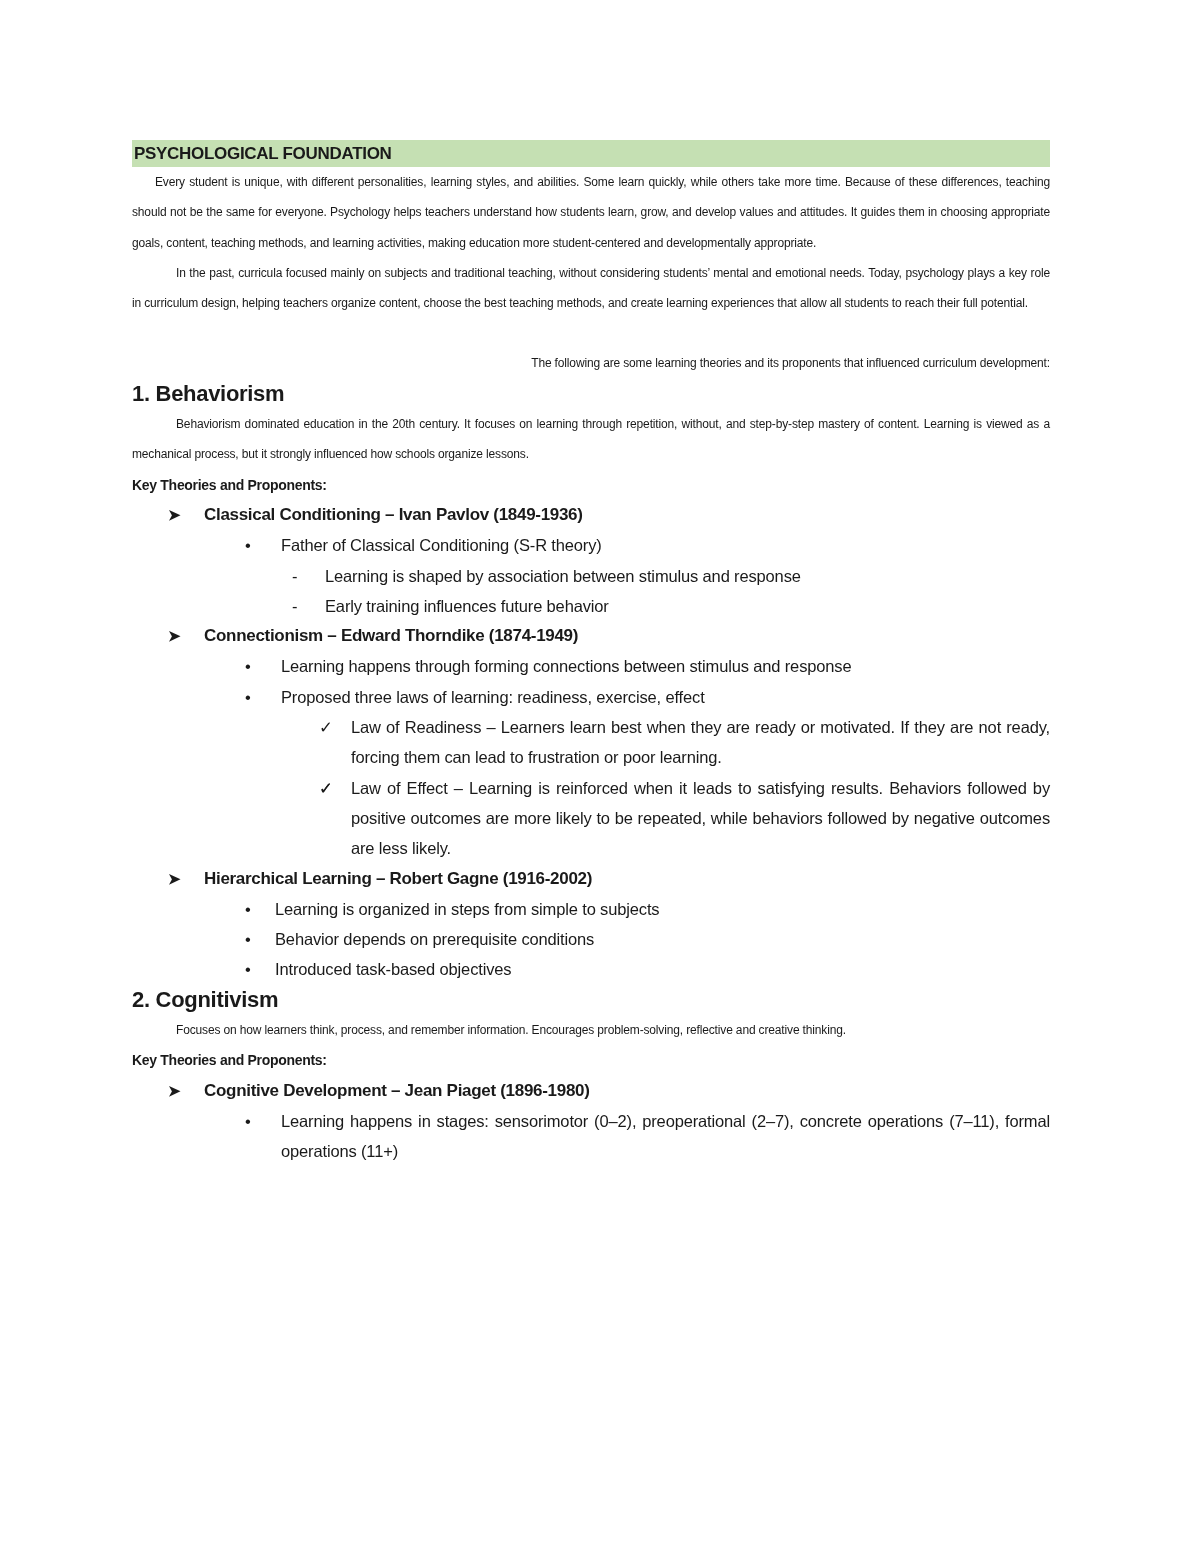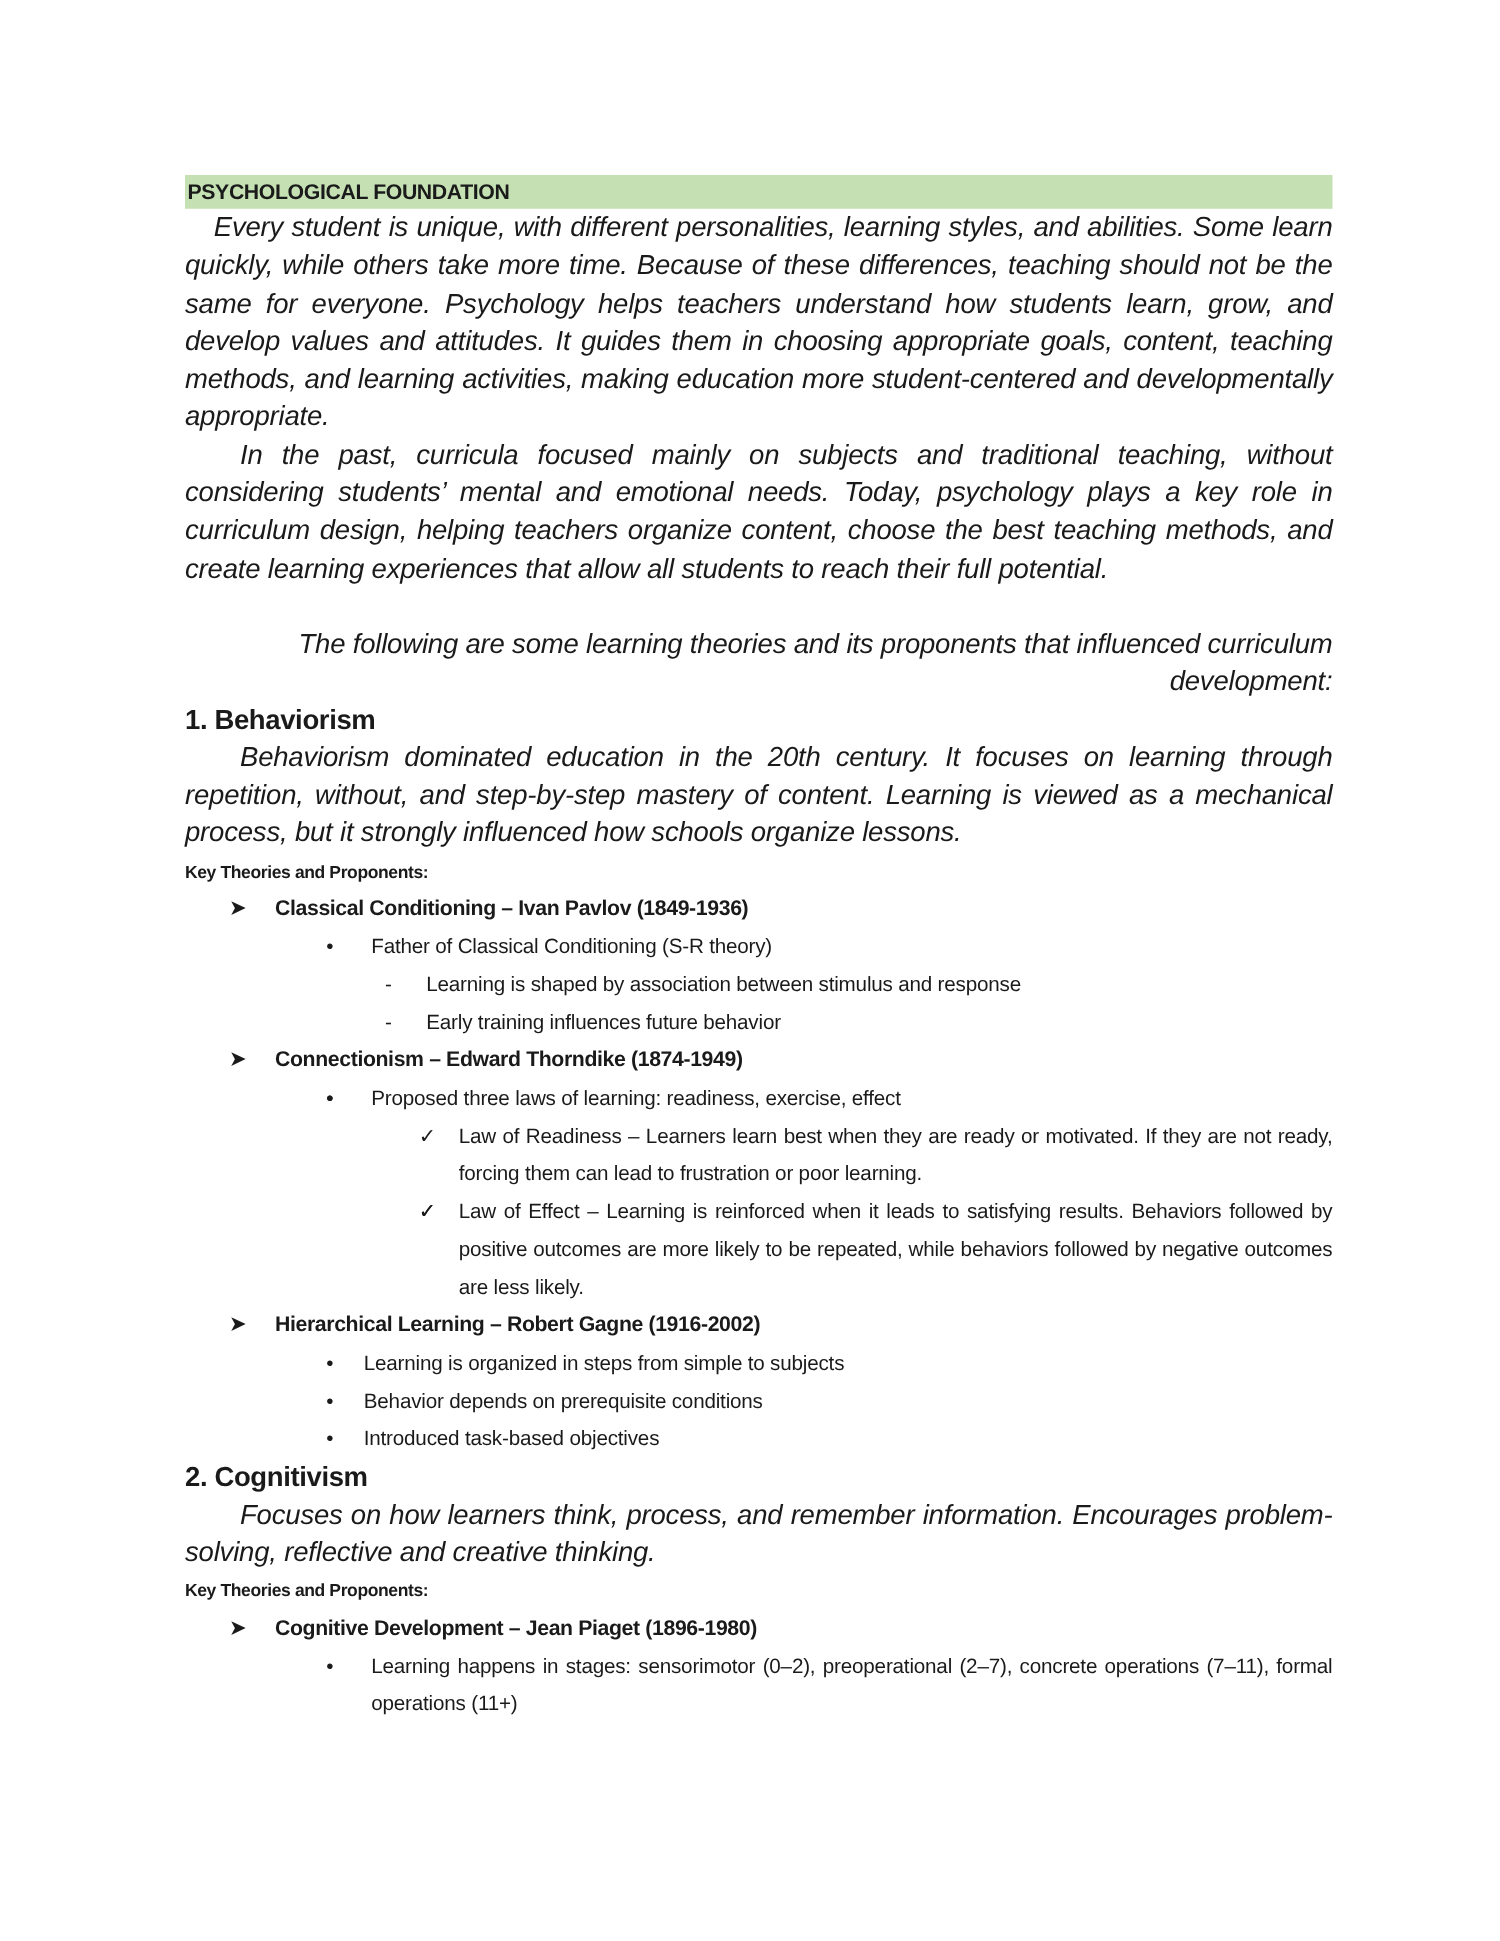--- a/index.html
+++ b/index.html
@@ -1,21 +1,21 @@
 <!DOCTYPE html>
 <html><head>
 <meta charset="utf-8">
 <style>
   html, body { margin: 0; padding: 0; background: #ffffff; }
   body { width: 1200px; height: 1553px; position: relative; overflow: hidden;
          font-family: "Liberation Sans", sans-serif; color: #1a1a1a; }
-  .page { position: absolute; left: 148px; top: 140px; width: 918px; }
+  .page { position: absolute; left: 132px; top: 140px; width: 918px; }
   .heading-band { background: #c5e0b3; height: 27px; line-height: 27px;
                   font-weight: bold; font-size: 17px; padding-left: 2px; letter-spacing: -0.3px; }
-  p { margin: 0; font-size: 22px; line-height: 30.3px; text-align: justify; letter-spacing: -0.15px; font-style: italic; }
+  p { margin: 0; font-size: 12px; line-height: 30.3px; text-align: justify; letter-spacing: -0.15px; }
   .indent1 { text-indent: 23px; }
   .indent2 { text-indent: 44px; }
   .noj { text-align: right; }
   .gap { height: 30px; }
   .sec-title { font-weight: bold; font-size: 22px; line-height: 30.3px; letter-spacing: -0.3px; }
   .kt { font-weight: bold; font-size: 14px; line-height: 30.3px; letter-spacing: -0.3px; }
   .l1 { position: relative; padding-left: 72px; font-weight: bold; font-size: 17px;
         line-height: 30.3px; letter-spacing: -0.3px; }
   .l1 .mk { position: absolute; left: 36px; top: 0; font-size: 15px; }
   .l2 { position: relative; padding-left: 149px; font-size: 16.5px; line-height: 30.3px; text-align: justify; letter-spacing: -0.15px; }
@@ -57,20 +57,21 @@
     <span class="mk">-</span>
     <span>Early training influences future behavior</span>
   </div>
 
   <div class="l1">
     <span class="mk">➤</span>
     <span>Connectionism – Edward Thorndike (1874-1949)</span>
   </div>
   <div class="l2">
     <span class="mk">•</span>
+    <span>Learning happens through forming connections between stimulus and response</span>
   </div>
   <div class="l2">
     <span class="mk">•</span>
     <span>Proposed three laws of learning: readiness, exercise, effect</span>
   </div>
   <div class="l4">
     <span class="mk">✓</span>
     <span>Law of Readiness – Learners learn best when they are ready or motivated. If they are not ready, forcing them can lead to frustration or poor learning.</span>
   </div>
   <div class="l4">

